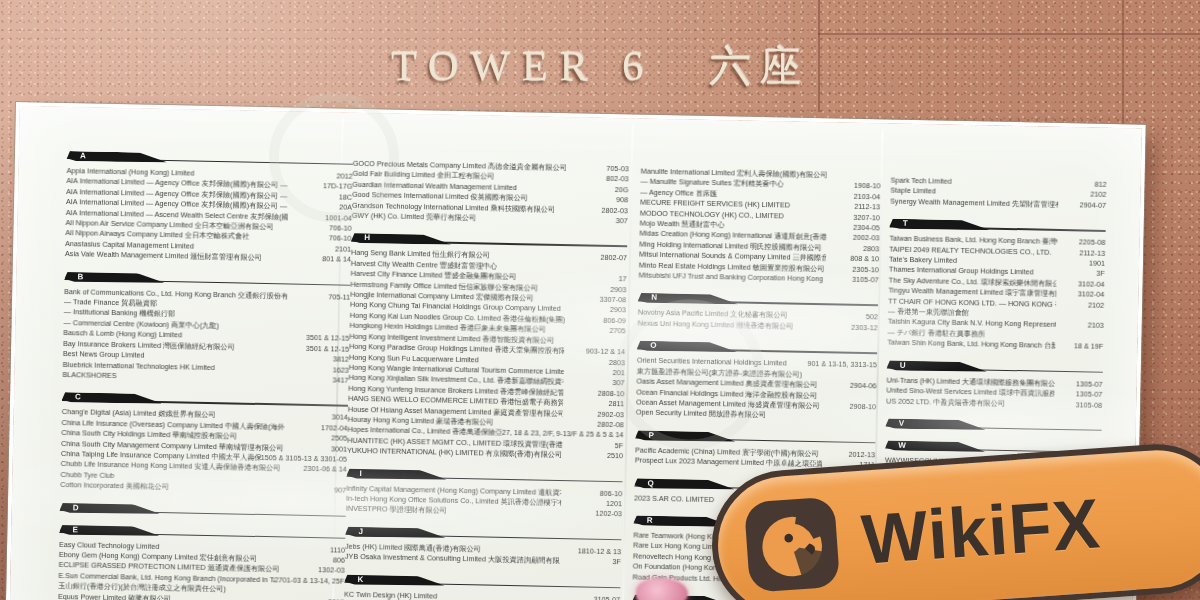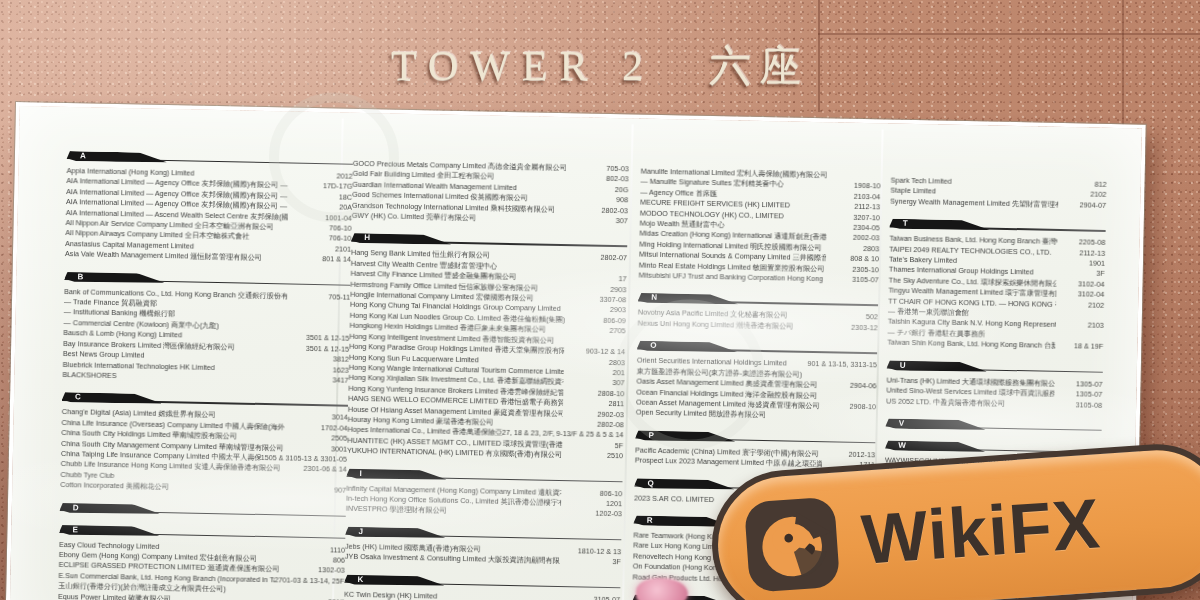--- a/index.html
+++ b/index.html
@@ -97,21 +97,21 @@
 <body>
 
 <div class="wall"></div>
 <div class="wall-shade"></div>
 <div class="groove-v1"></div>
 <div class="groove-v2"></div>
 <div class="groove-h1"></div>
 <div class="left-wall-strip"></div>
 
 <div class="tower-title">
-  <span>TOWER 2</span><span class="cjk">六座</span>
+  <span>TOWER 6</span><span class="cjk">六座</span>
 </div>
 
 <div class="panel">
   <div class="seam" style="left:322px"></div>
   <div class="seam" style="left:612px"></div>
   <div class="seam" style="left:862px"></div>
 
   <div class="dir-col col1" id="col-0">
       <div class="section">
         <div class="sec-header">

